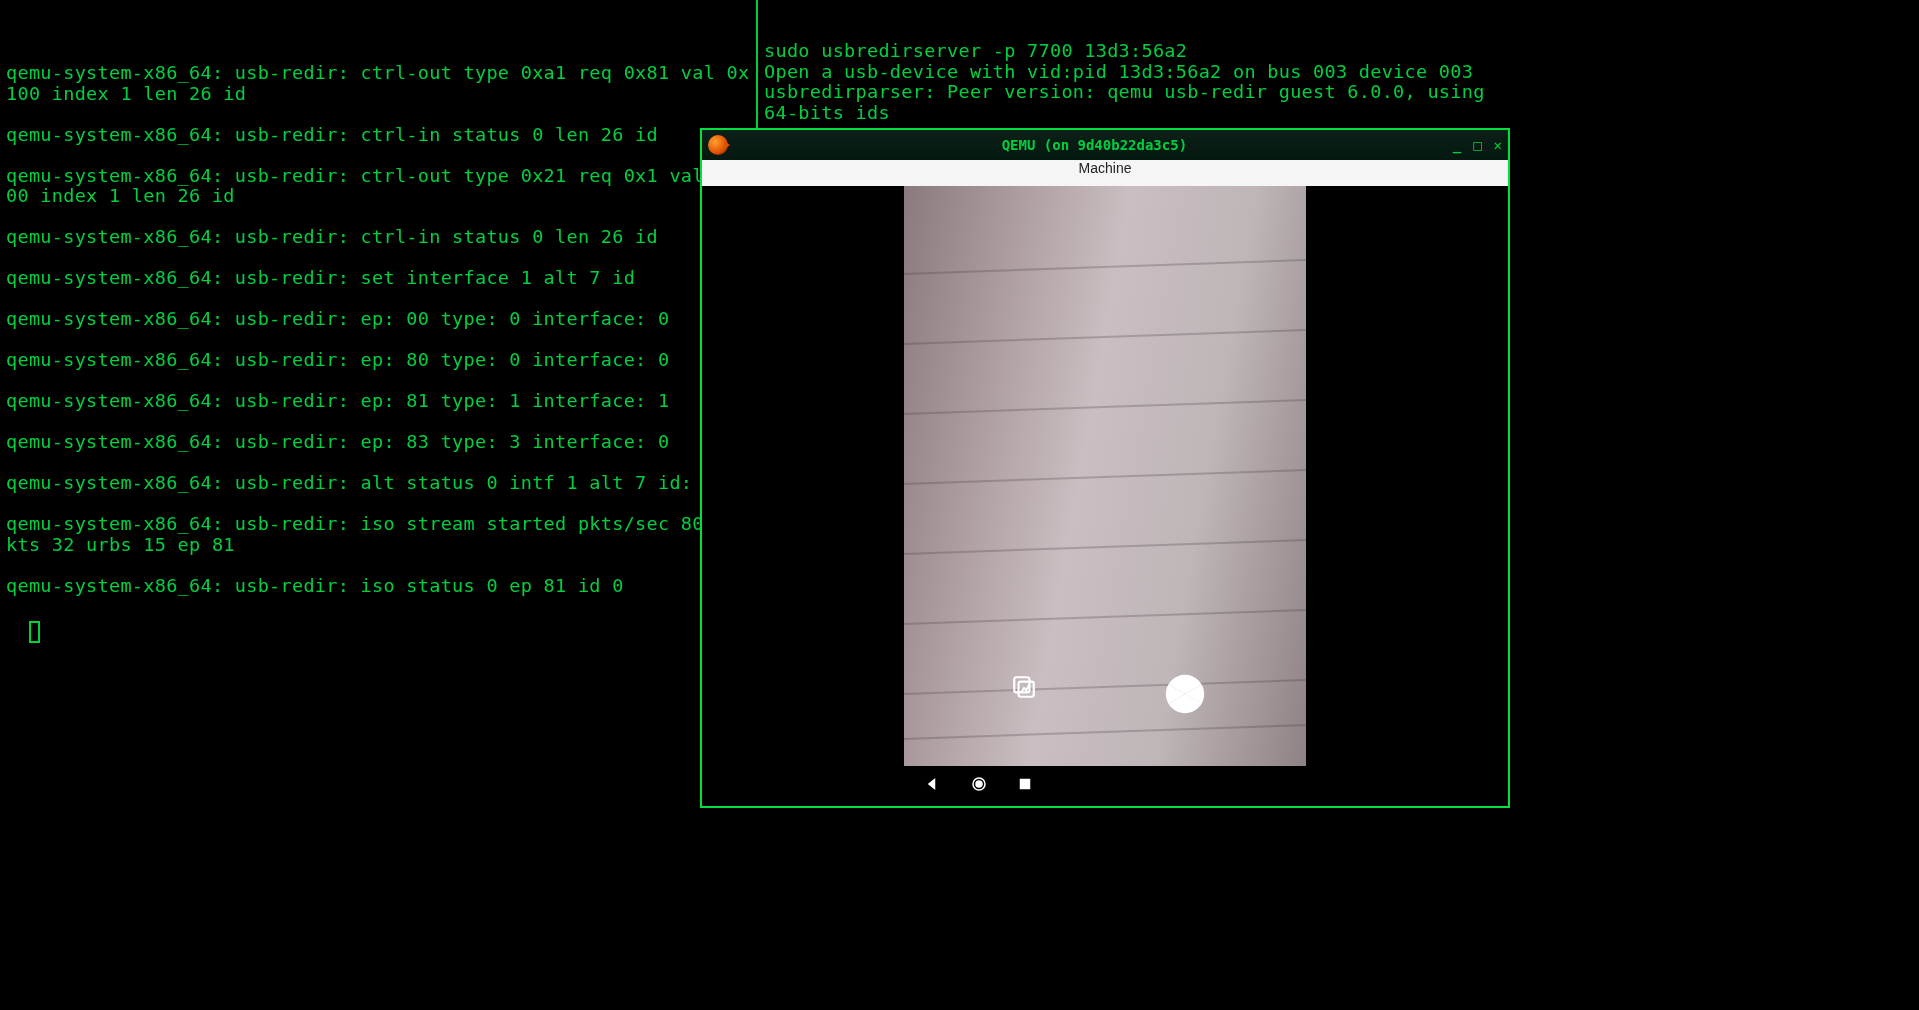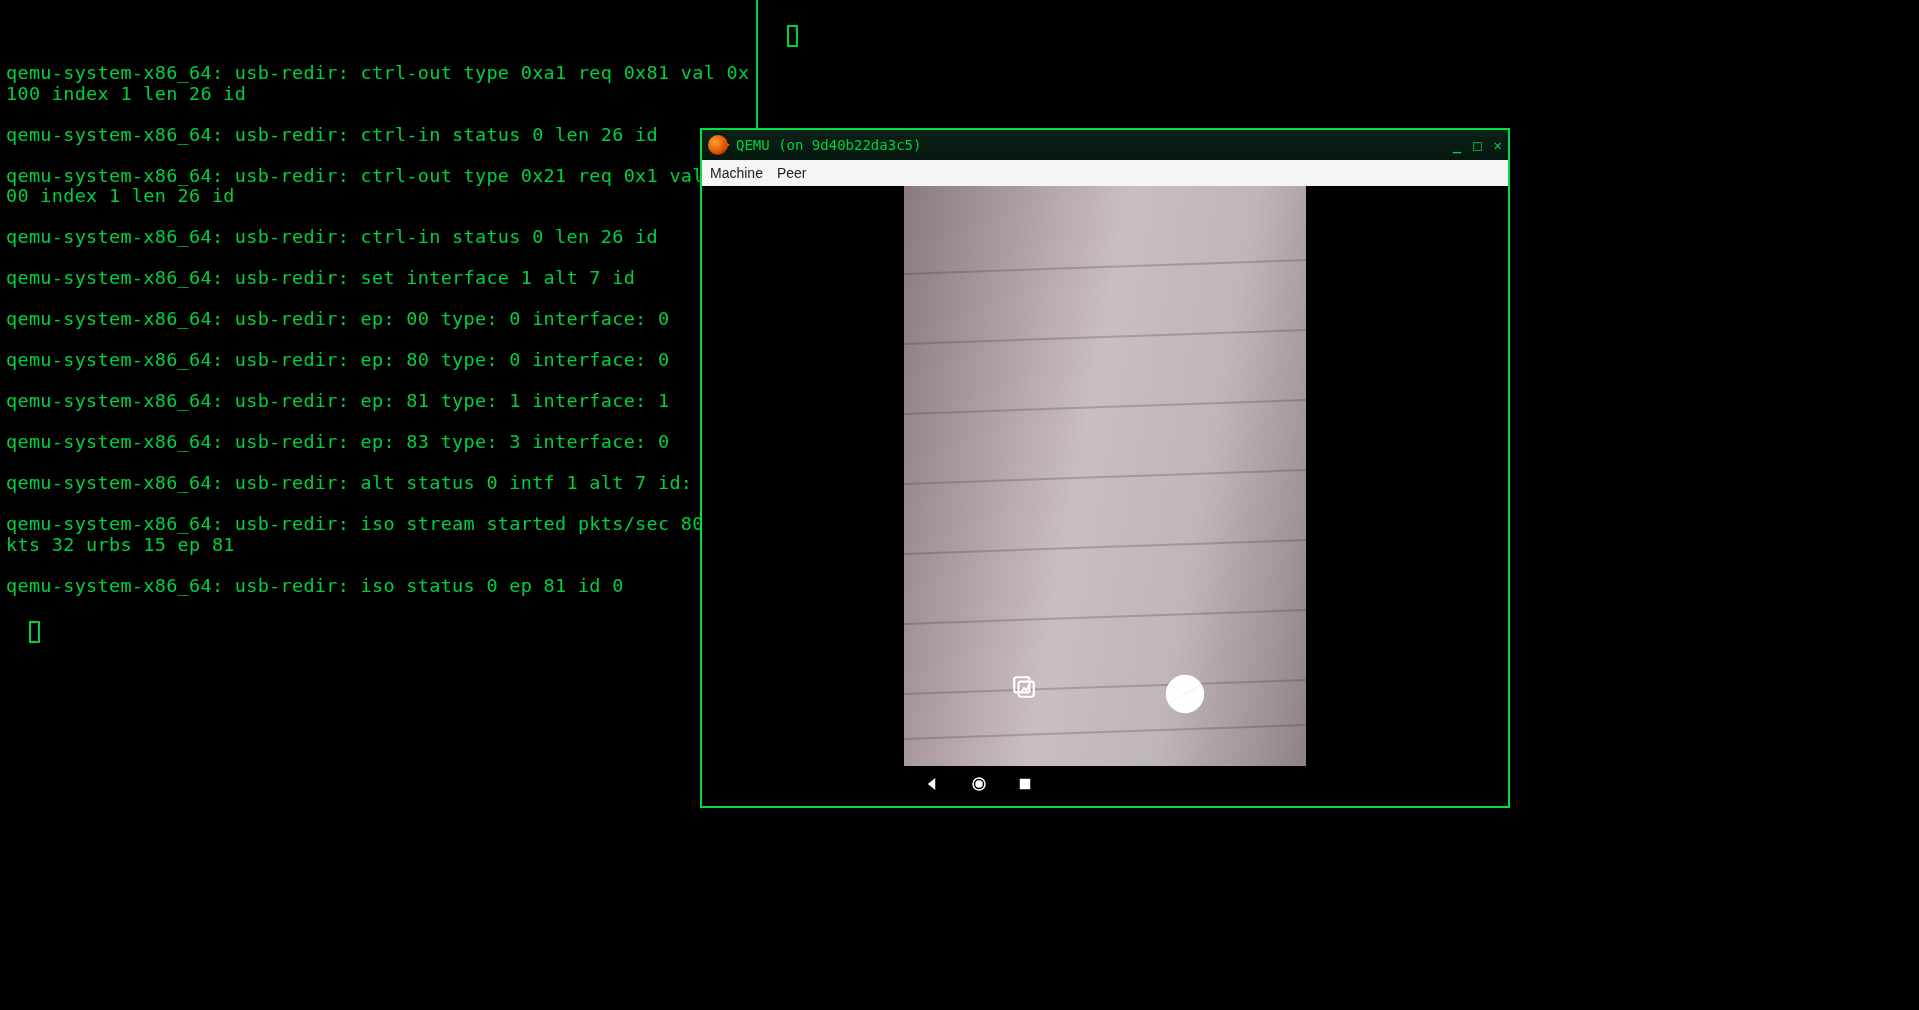--- a/index.html
+++ b/index.html
@@ -76,37 +76,39 @@
     content:"";
     position:absolute;
     right:-2px; top:6px;
     width:0;height:0;
     border-left:6px solid #e05000;
     border-top:4px solid transparent;
     border-bottom:4px solid transparent;
   }
   .qemu-title {
     flex: 1;
+    text-align: center;
     color: #00d040;
     font-family: monospace;
     font-size: 14px;
-    font-weight: normal;
+    font-weight: bold;
   }
   .qemu-winbtns { display: flex; gap: 12px; align-items:center;}
   .qemu-winbtn { color: #00d040; font-size: 14px; font-weight: bold; cursor: pointer; }
   .qemu-menubar {
     height: 26px;
     background: #f5f5f5;
     display: flex;
     align-items: center;
     padding: 0 8px;
     gap: 14px;
     font-family: sans-serif;
     font-size: 14px;
     color: #222;
+    flex-direction: column;
   }
   .qemu-menu-item { cursor: pointer; }
 
   .qemu-screen {
     position: relative;
     width: 100%;
     height: calc(100% - 56px);
     background: #000;
     display: flex;
     justify-content: center;
@@ -168,20 +170,21 @@
 <body>
 
 <div class="vsep"></div>
 
 <div class="term term-left">
   <div id="term-left-lines"><span class="term-line">qemu-system-x86_64: usb-redir: ctrl-out type 0xa1 req 0x81 val 0x100 index 1 len 26 id</span><span class="term-line">&nbsp;</span><span class="term-line">qemu-system-x86_64: usb-redir: ctrl-in status 0 len 26 id</span><span class="term-line">&nbsp;</span><span class="term-line">qemu-system-x86_64: usb-redir: ctrl-out type 0x21 req 0x1 val 0x200 index 1 len 26 id</span><span class="term-line">&nbsp;</span><span class="term-line">qemu-system-x86_64: usb-redir: ctrl-in status 0 len 26 id</span><span class="term-line">&nbsp;</span><span class="term-line">qemu-system-x86_64: usb-redir: set interface 1 alt 7 id</span><span class="term-line">&nbsp;</span><span class="term-line">qemu-system-x86_64: usb-redir: ep: 00 type: 0 interface: 0</span><span class="term-line">&nbsp;</span><span class="term-line">qemu-system-x86_64: usb-redir: ep: 80 type: 0 interface: 0</span><span class="term-line">&nbsp;</span><span class="term-line">qemu-system-x86_64: usb-redir: ep: 81 type: 1 interface: 1</span><span class="term-line">&nbsp;</span><span class="term-line">qemu-system-x86_64: usb-redir: ep: 83 type: 3 interface: 0</span><span class="term-line">&nbsp;</span><span class="term-line">qemu-system-x86_64: usb-redir: alt status 0 intf 1 alt 7 id:</span><span class="term-line">&nbsp;</span><span class="term-line">qemu-system-x86_64: usb-redir: iso stream started pkts/sec 8000 pkts 32 urbs 15 ep 81</span><span class="term-line">&nbsp;</span><span class="term-line">qemu-system-x86_64: usb-redir: iso status 0 ep 81 id 0</span></div>
   <span class="cursor"></span>
 </div>
 
 <div class="term term-right">
+  <div id="term-right-lines"><span class="term-line">sudo usbredirserver -p 7700 13d3:56a2</span><span class="term-line">Open a usb-device with vid:pid 13d3:56a2 on bus 003 device 003</span><span class="term-line">usbredirparser: Peer version: qemu usb-redir guest 6.0.0, using 64-bits ids</span></div>
   <span class="cursor"></span>
 </div>
 
 <div class="qemu-window">
   <div class="qemu-titlebar">
     <div class="qemu-logo"></div>
     <div class="qemu-title">QEMU (on 9d40b22da3c5)</div>
     <div class="qemu-winbtns">
       <span class="qemu-winbtn">_</span>
       <span class="qemu-winbtn">□</span>

